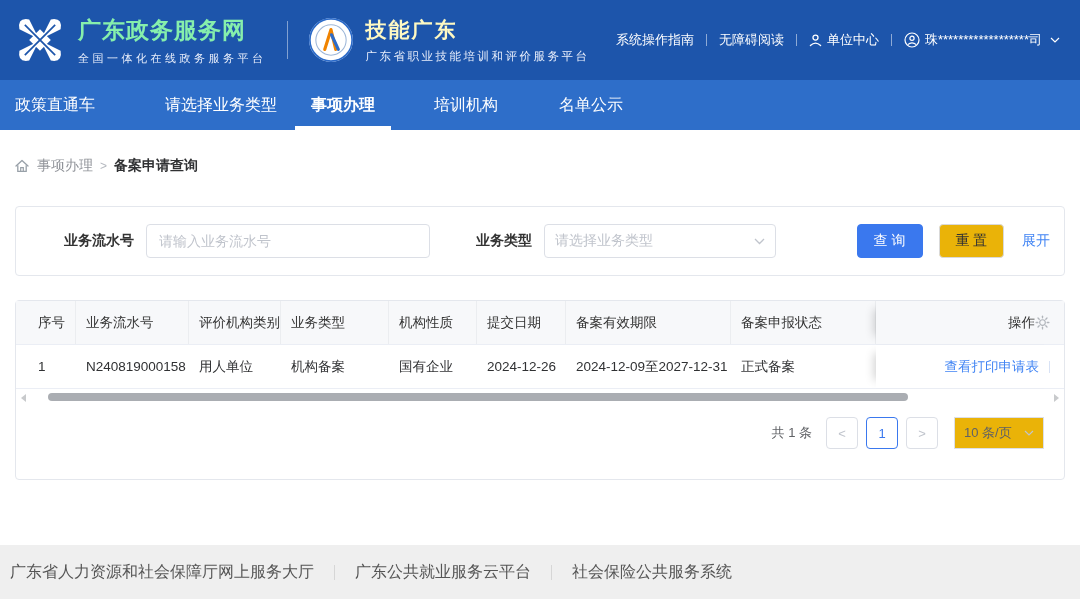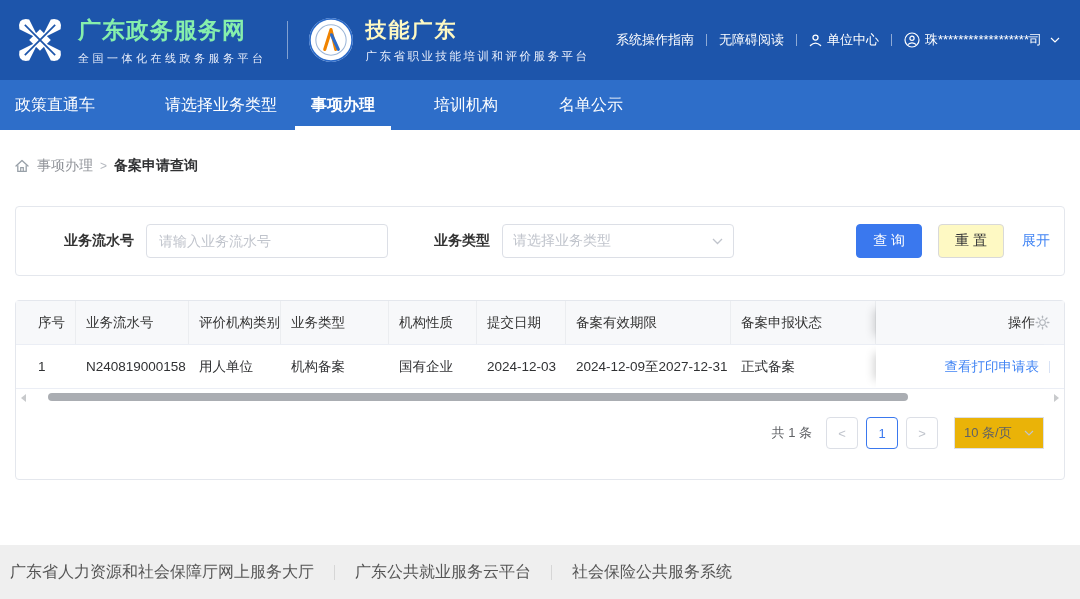--- a/index.html
+++ b/index.html
@@ -39,28 +39,28 @@
   .breadcrumb .bc-sep { color:#b4b8bf; font-size:12px; }
   .breadcrumb .bc-current { color:#303133; font-weight:bold; }
 
   
   .card { margin:0 15px; border:1px solid #e4e7ed; border-radius:4px; background:#fff; }
   .search-card { margin-top:30px; height:70px; display:flex; align-items:center; }
   .form-item { display:flex; align-items:center; }
   .form-item.f1 { margin-left:48px; }
   .form-item.f2 { margin-left:46px; }
   .form-label { font-size:14px; color:#333; font-weight:bold; margin-right:12px; white-space:nowrap; }
-  .text-input { width:242px; height:34px; border:1px solid #dcdfe6; border-radius:4px; padding:0 12px; font-size:14px; color:#303133; font-family:inherit; outline:none; }
+  .text-input { width:284px; height:34px; border:1px solid #dcdfe6; border-radius:4px; padding:0 12px; font-size:14px; color:#303133; font-family:inherit; outline:none; }
   .text-input::placeholder { color:#c0c4cc; }
   .select-box { width:232px; height:34px; border:1px solid #dcdfe6; border-radius:4px; padding:0 10px; display:flex; align-items:center; justify-content:space-between; cursor:pointer; background:#fff; }
   .select-placeholder { font-size:14px; color:#c0c4cc; }
   .btn-group { margin-left:auto; display:flex; align-items:center; margin-right:14px; }
   .btn { height:34px; border-radius:4px; font-size:14px; padding:0 16px; cursor:pointer; font-family:inherit; }
   .btn-primary { background:#3a78ee; border:1px solid #3a78ee; color:#fff; }
-  .btn-plain { background:#fef9c3; border:1px solid #d9d9d9; color:#303133; margin-left:16px; }
+  .btn-plain { background:#eab308; border:1px solid #d9d9d9; color:#303133; margin-left:16px;font-family:Liberation Serif, serif; }
   .link-expand { color:#4285f4; font-size:14px; margin-left:18px; cursor:pointer; }
 
   
   .table-card { margin-top:24px; padding-bottom:18px; }
   .t-row { display:flex; align-items:stretch; }
   .t-head { background:#f7f8fa; height:44px; border-bottom:1px solid #ebeef5; }
   .t-body { background:#fff; height:44px; border-bottom:1px solid #ebeef5; }
   .t-cell { display:flex; align-items:center; padding-left:10px; font-size:13.5px; color:#303133; white-space:nowrap; overflow:hidden; }
   .t-head .t-cell { color:#333; border-right:1px solid #ebedf0; }
   .t-head .t-cell:last-child { border-right:none; }
@@ -252,21 +252,21 @@
       </span>
     </div>
   </div>
 
   <div class="t-row t-body">
     <div class="t-cell c0">1</div>
     <div class="t-cell c1">N240819000158</div>
     <div class="t-cell c2">用人单位</div>
     <div class="t-cell c3">机构备案</div>
     <div class="t-cell c4">国有企业</div>
-    <div class="t-cell c5">2024-12-03</div>
+    <div class="t-cell c5">2024-12-26</div>
     <div class="t-cell c6">2024-12-09至2027-12-31</div>
     <div class="t-cell c7">正式备案</div>
     <div class="t-cell c-action">
       <span>
         <span class="action-link">查看打印申请表</span><span class="action-divider"></span>
       </span>
     </div>
   </div>
 
   <div class="h-scroll">

